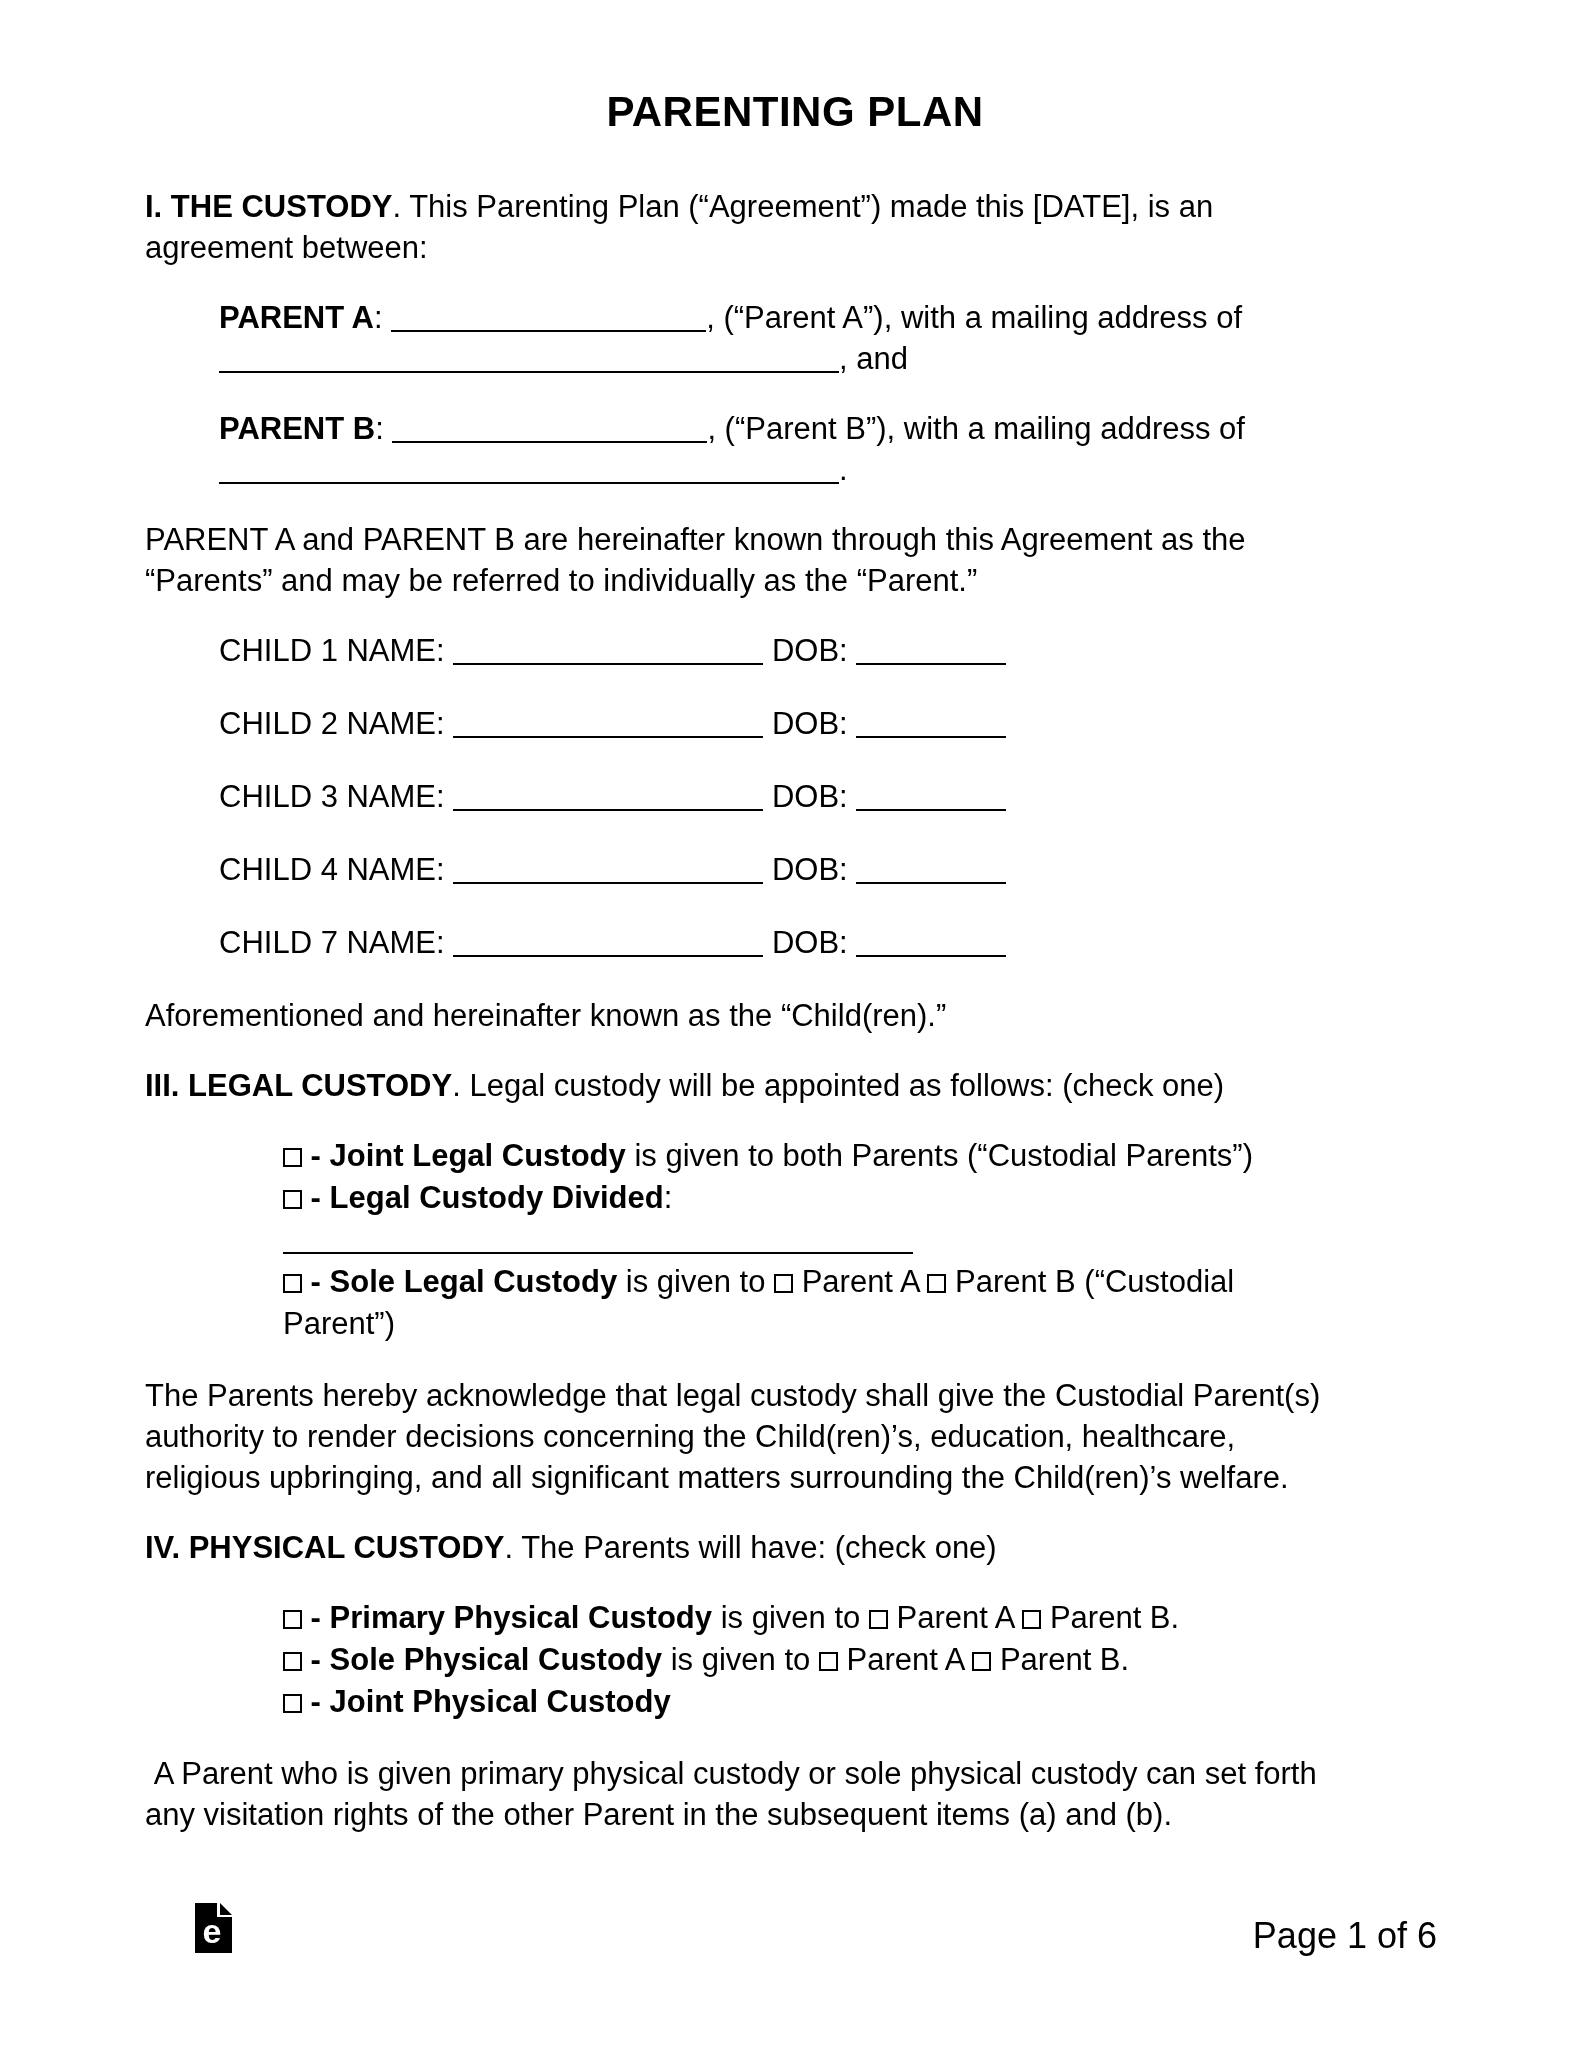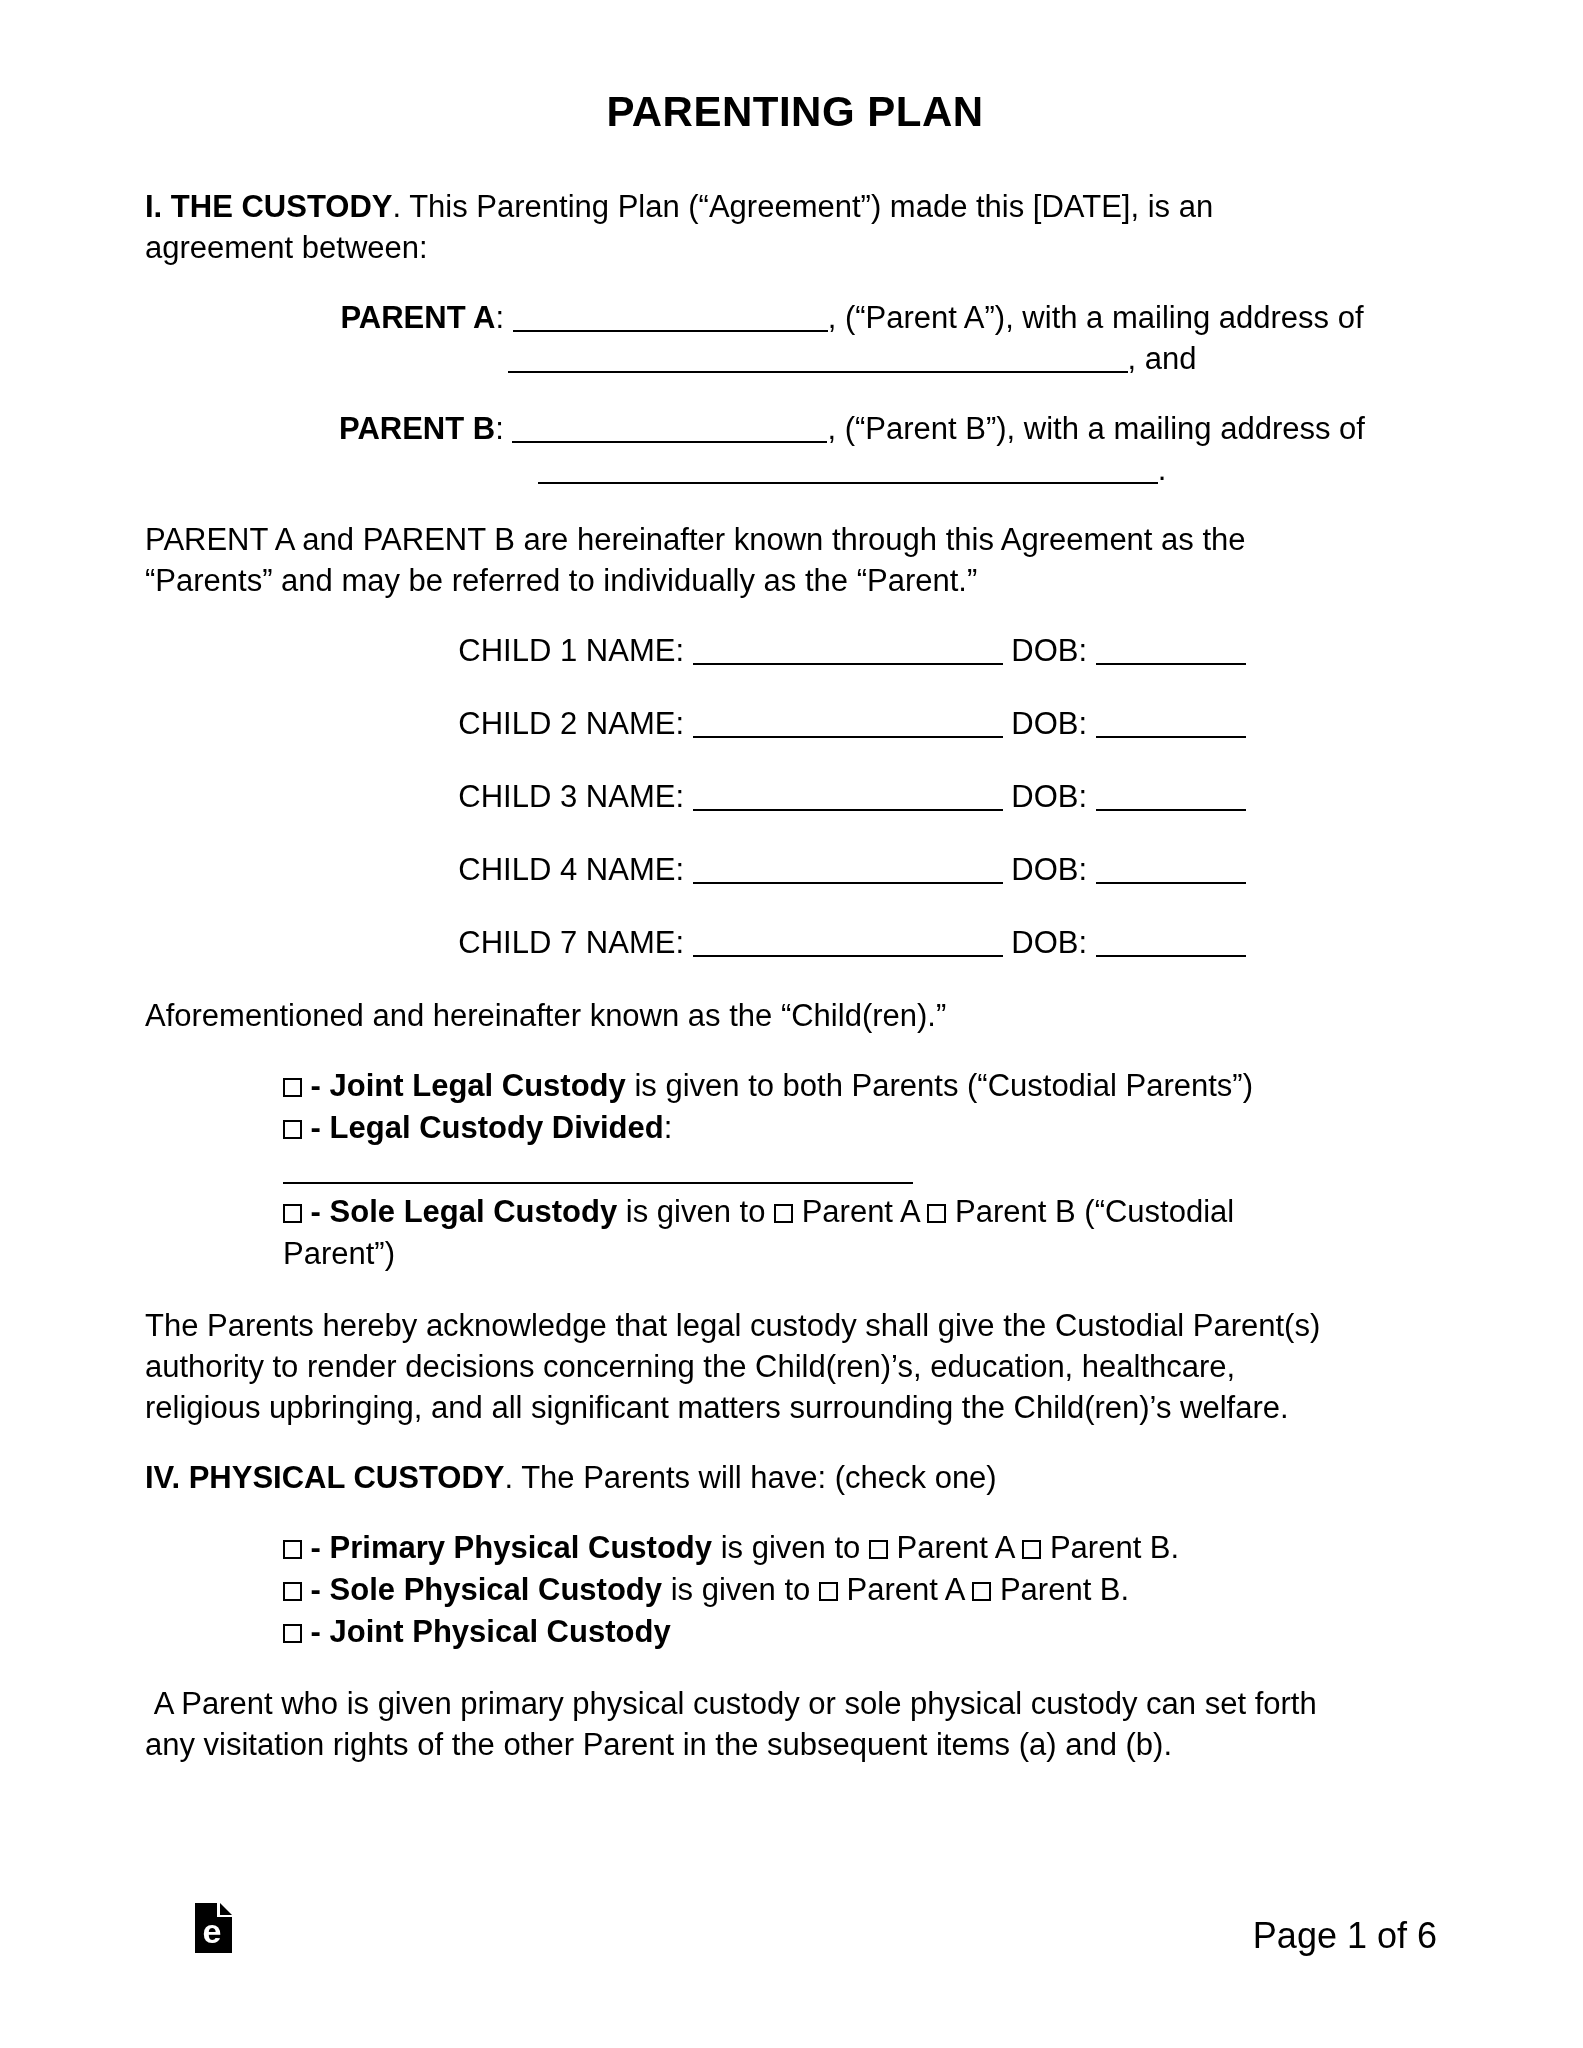--- a/index.html
+++ b/index.html
@@ -18,21 +18,21 @@
   }
   .doc-title {
     font-size: 42px;
     line-height: 52px;
     font-weight: bold;
     text-align: center;
     margin: 0 0 48px 0;
     letter-spacing: 0.5px;
   }
   .para { margin: 0 0 29px 0; white-space: pre-wrap; }
-  .para.indent { margin-left: 114px; text-align: center; }
+  .para.indent { margin-left: 74px; }
   .para.child-row { margin-bottom: 32px; }
   .cb-group { margin: 16px 138px 30px 138px; }
   .cb-line { margin: 0; white-space: pre-wrap; line-height: 42px; }
   b { font-weight: bold; }
   .blank {
     display: inline-block;
     height: 4px;
     border-bottom: 2px solid #000;
     position: relative;
     top: 4px;
@@ -62,20 +62,21 @@
       <p class="para indent"><b>PARENT B</b><span>: </span><span class="blank" style="width: 315px;"></span><span>, (“Parent B”), with a mailing address of
 </span><span class="blank" style="width: 620px;"></span><span>.</span></p>
       <p class="para"><span>PARENT A and PARENT B are hereinafter known through this Agreement as the
 “Parents” and may be referred to individually as the “Parent.”</span></p>
       <p class="para child-row indent"><span>CHILD 1 NAME: </span><span class="blank" style="width: 310px;"></span><span> DOB: </span><span class="blank" style="width: 150px;"></span></p>
       <p class="para child-row indent"><span>CHILD 2 NAME: </span><span class="blank" style="width: 310px;"></span><span> DOB: </span><span class="blank" style="width: 150px;"></span></p>
       <p class="para child-row indent"><span>CHILD 3 NAME: </span><span class="blank" style="width: 310px;"></span><span> DOB: </span><span class="blank" style="width: 150px;"></span></p>
       <p class="para child-row indent"><span>CHILD 4 NAME: </span><span class="blank" style="width: 310px;"></span><span> DOB: </span><span class="blank" style="width: 150px;"></span></p>
       <p class="para child-row indent"><span>CHILD 7 NAME: </span><span class="blank" style="width: 310px;"></span><span> DOB: </span><span class="blank" style="width: 150px;"></span></p>
       <p class="para"><span>Aforementioned and hereinafter known as the “Child(ren).”</span></p>
+      <p class="para"><b>III. LEGAL CUSTODY</b><span>. Legal custody will be appointed as follows: (check one)</span></p>
       <div class="cb-group">
         <p class="cb-line"><span class="checkbox"></span><b> - Joint Legal Custody</b><span> is given to both Parents (“Custodial Parents”)</span></p>
         <p class="cb-line"><span class="checkbox"></span><b> - Legal Custody Divided</b><span>: </span><span class="blank" style="width: 630px;"></span></p>
         <p class="cb-line"><span class="checkbox"></span><b> - Sole Legal Custody</b><span> is given to </span><span class="checkbox"></span><span> Parent A </span><span class="checkbox"></span><span> Parent B (“Custodial Parent”)</span></p>
       </div>
       <p class="para"><span>The Parents hereby acknowledge that legal custody shall give the Custodial Parent(s)
 authority to render decisions concerning the Child(ren)’s, education, healthcare,
 religious upbringing, and all significant matters surrounding the Child(ren)’s welfare.</span></p>
       <p class="para"><b>IV. PHYSICAL CUSTODY</b><span>. The Parents will have: (check one)</span></p>
       <div class="cb-group">

